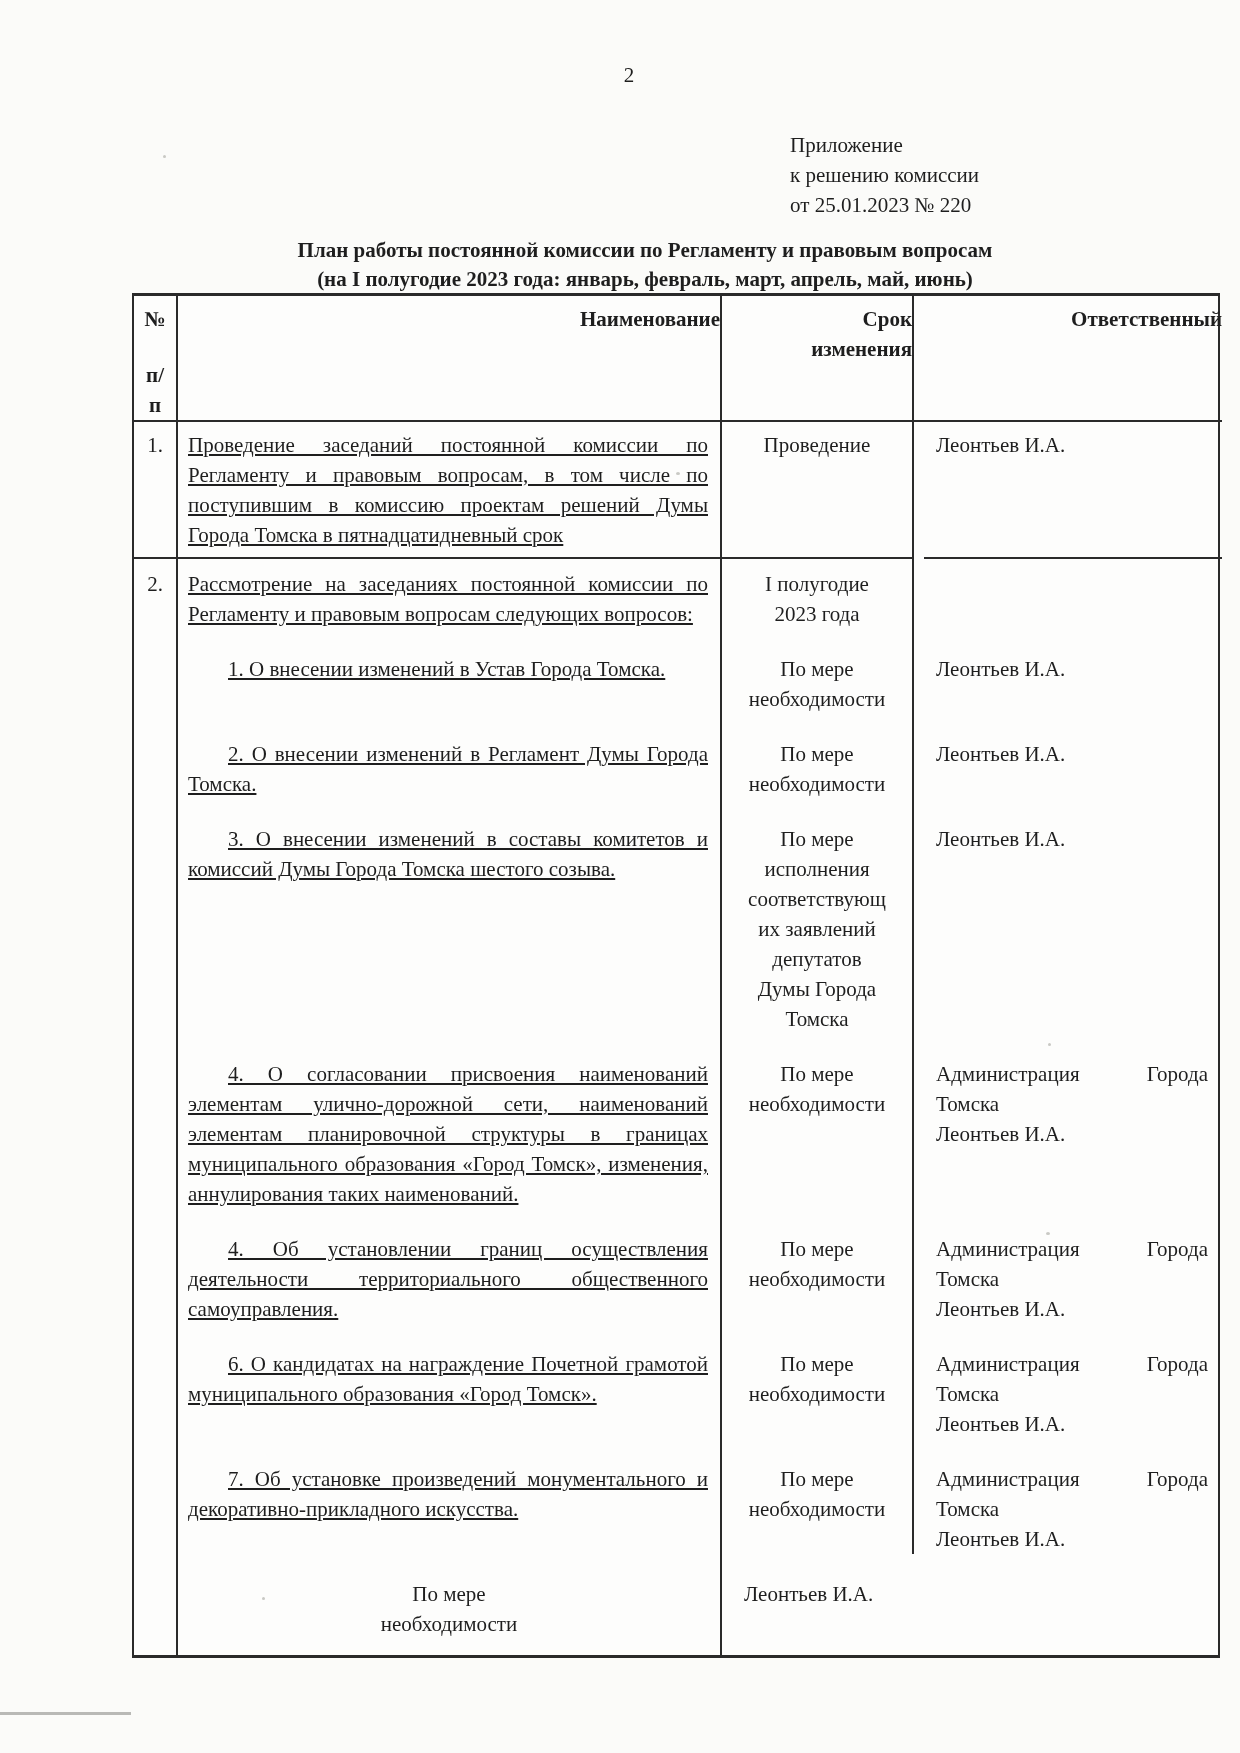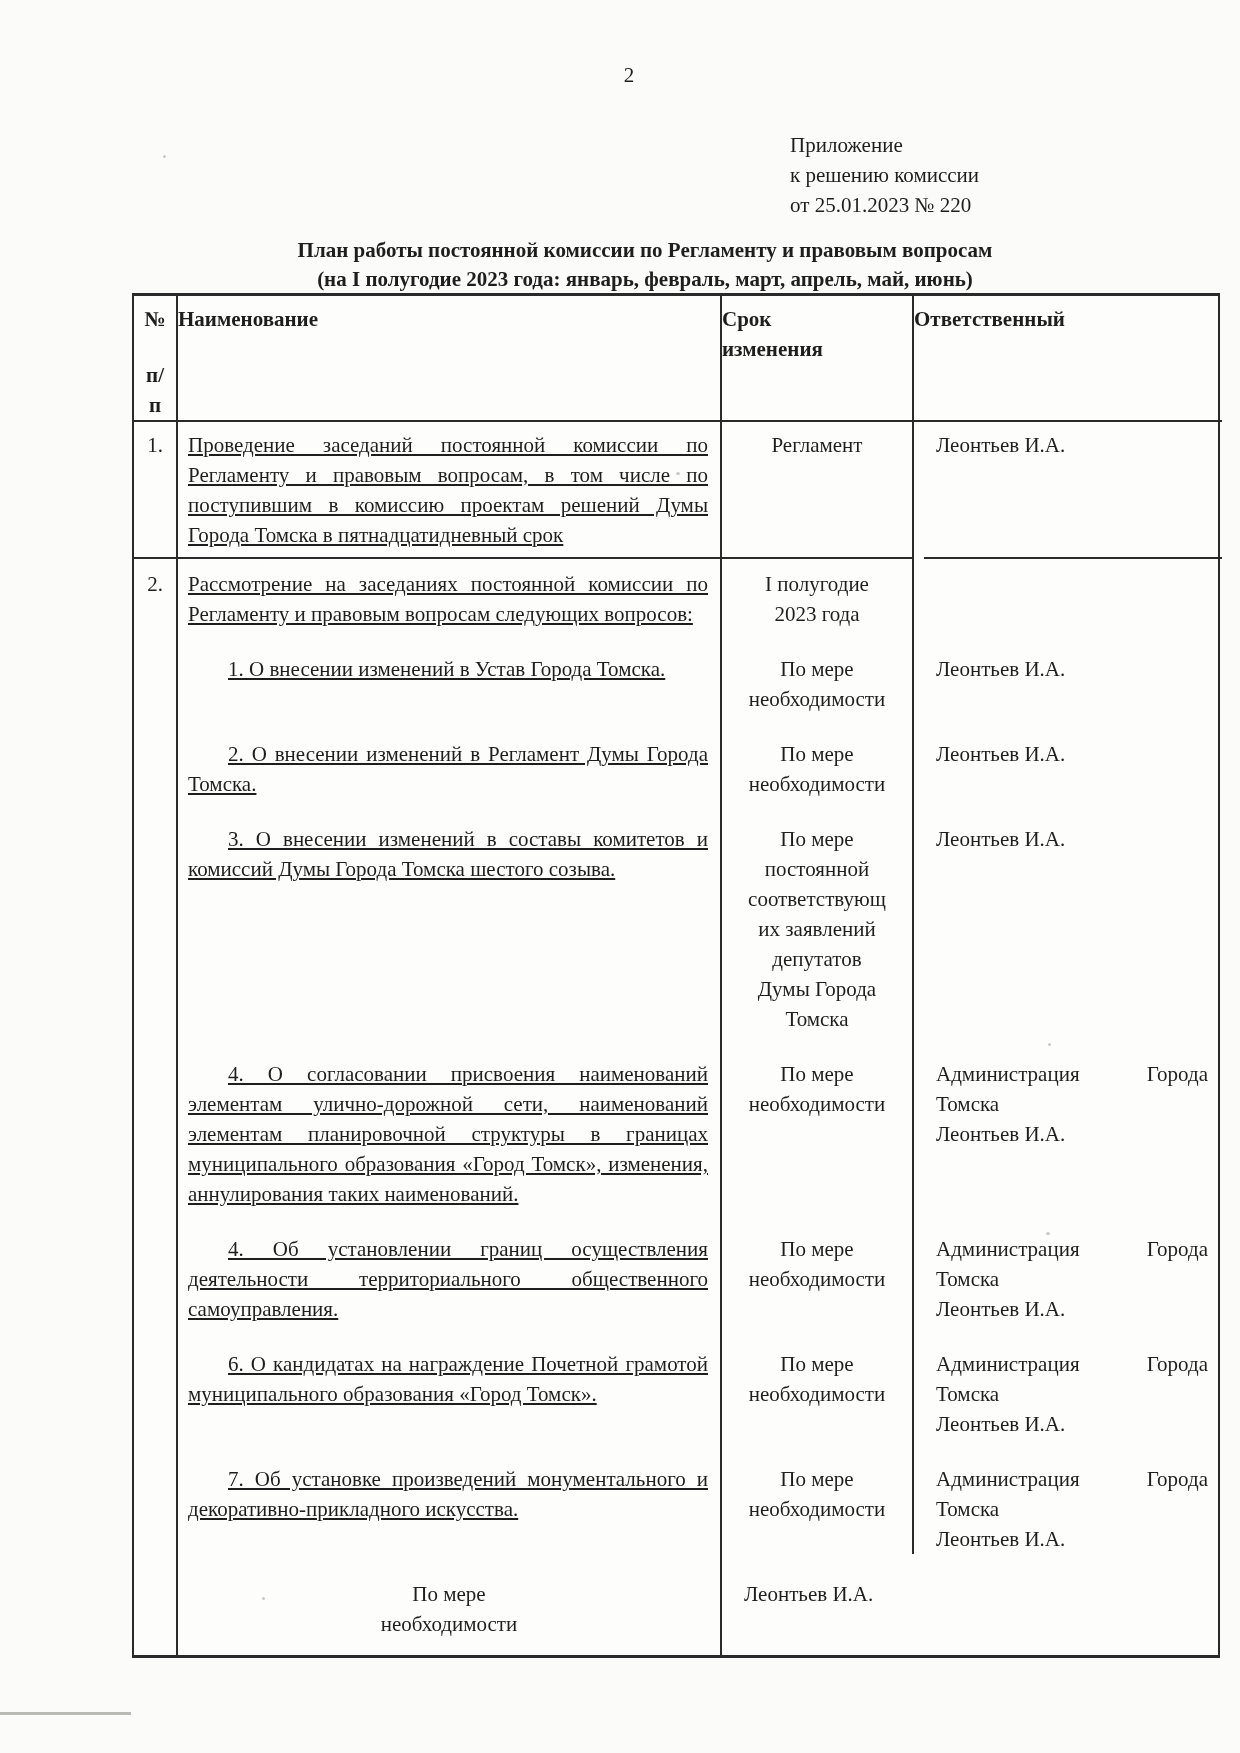--- a/index.html
+++ b/index.html
@@ -30,21 +30,21 @@
     grid-template-columns: 44px 544px 192px 308px;
     border: 2px solid #2a2a2a;
     border-top-width: 3px;
     border-bottom-width: 3px;
     background: #fdfdfc;
   }
   .cell { border-right: 2px solid #2a2a2a; }
   .cell.last-col { border-right: none; }
   .cell.hb { border-bottom: 2px solid #2a2a2a; }
   
-  .th { font-weight: bold; text-align: left; padding-top: 8px; }
+  .th { font-weight: bold; text-align: right; padding-top: 8px; }
   .num-head-2 { margin-top: 26px; }
   
   .c-num { text-align: center; }
   .c-name { padding: 0 12px 0 10px; text-align: justify; text-decoration: underline; }
   .c-term { text-align: center; padding: 0 8px; }
   .c-resp { padding: 0 14px 0 12px; margin-left: 10px; }
   .r1 { padding-top: 8px; padding-bottom: 7px; }
   .intro-row { padding-top: 10px; }
   .gap { padding-top: 25px; }
   .tail { padding-bottom: 16px; }
@@ -94,21 +94,21 @@
   </div>
   <div class="cell hb th last-col">
     <div>Ответственный</div>
   </div>
 
   <div class="cell hb c-num r1">1.</div>
   <div class="cell hb c-name r1">
     <p>Проведение заседаний постоянной комиссии по Регламенту и правовым вопросам, в том числе по поступившим в комиссию проектам решений Думы Города Томска в пятнадцатидневный срок</p>
   </div>
   <div class="cell hb c-term r1">
-    <div>Регламент</div>
+    <div>Проведение</div>
   </div>
   <div class="cell hb c-resp r1 last-col">
     <div>Леонтьев И.А.</div>
   </div>
 
   <div class="cell c-num intro-row">2.</div>
   <div class="cell c-name intro-row">
     <p>Рассмотрение на заседаниях постоянной комиссии по Регламенту и правовым вопросам следующих вопросов:</p>
   </div>
   <div class="cell c-term intro-row">
@@ -140,21 +140,21 @@
   <div class="cell c-resp gap last-col">
     <div>Леонтьев И.А.</div>
   </div>
 
   <div class="cell c-num"></div>
   <div class="cell c-name gap">
     <p class="item-name">3. О внесении изменений в составы комитетов и комиссий Думы Города Томска шестого созыва.</p>
   </div>
   <div class="cell c-term gap">
     <div>По мере</div>
-    <div>постоянной</div>
+    <div>исполнения</div>
     <div>соответствующ</div>
     <div>их заявлений</div>
     <div>депутатов</div>
     <div>Думы Города</div>
     <div>Томска</div>
   </div>
   <div class="cell c-resp gap last-col">
     <div>Леонтьев И.А.</div>
   </div>
 

